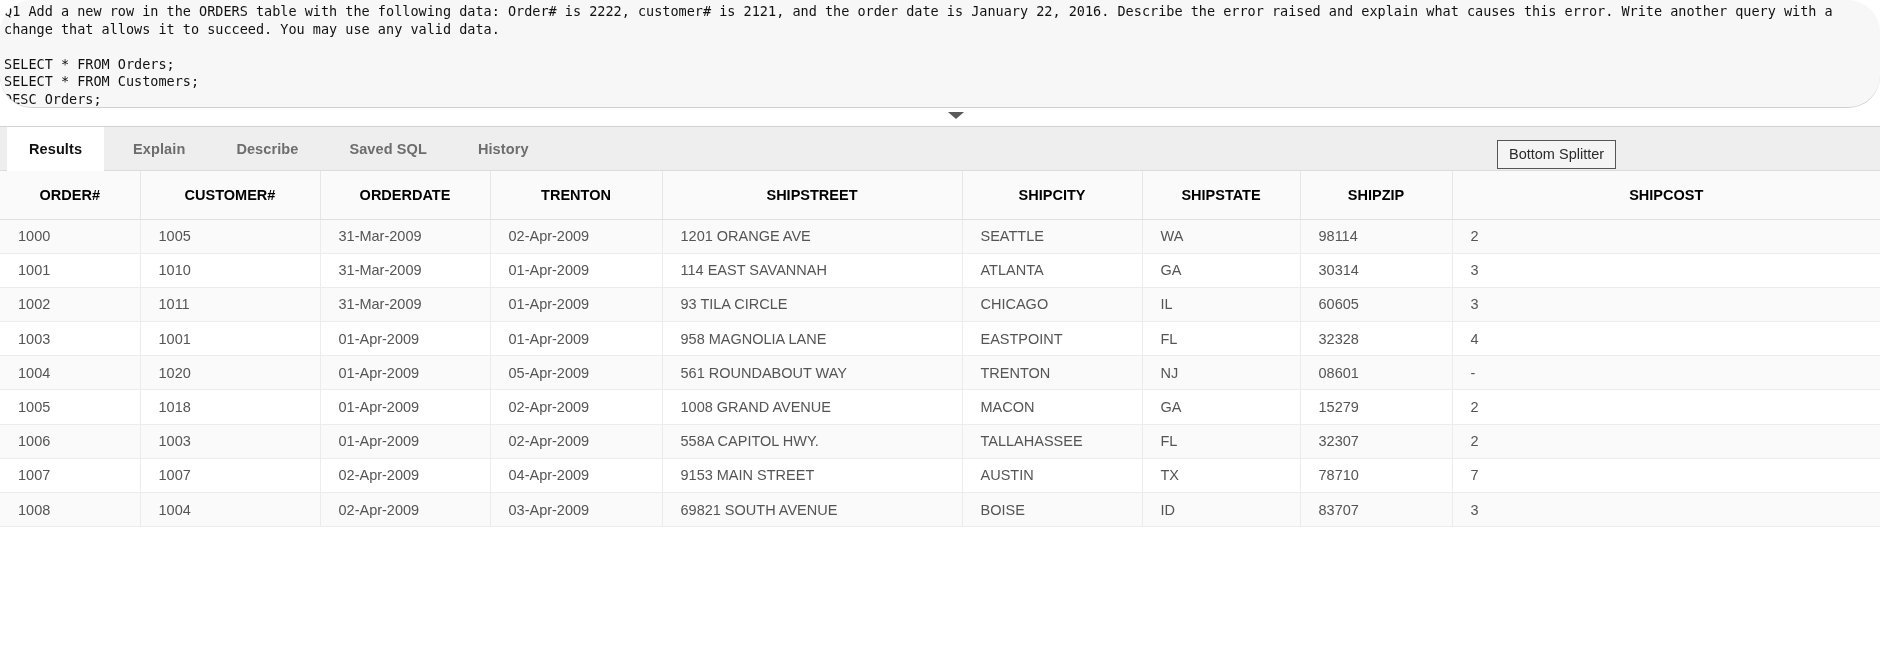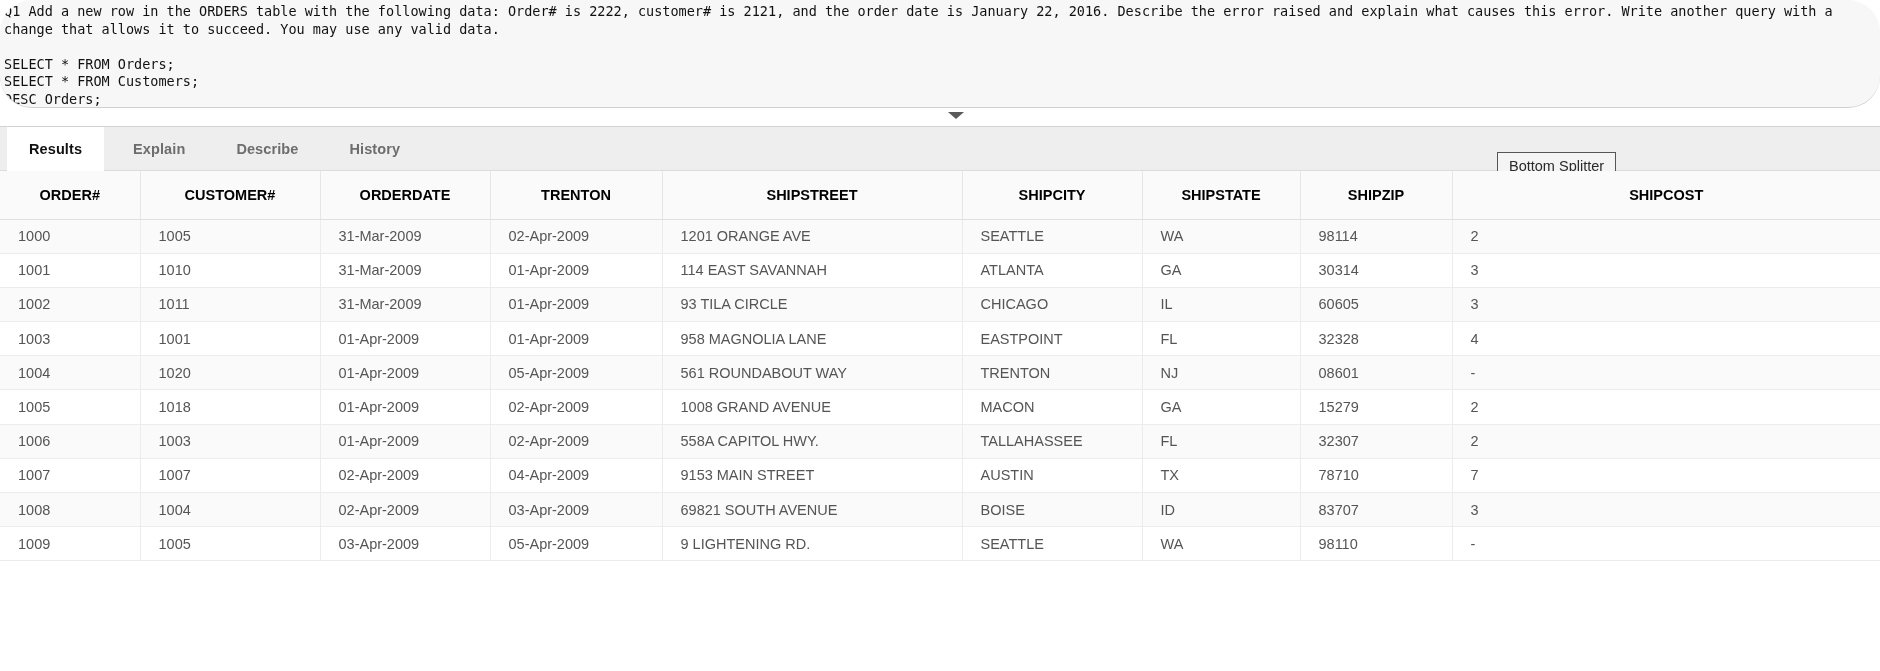--- a/index.html
+++ b/index.html
@@ -91,21 +91,21 @@
     margin-left: 7px;
   }
   .tab.active {
     background: #ffffff;
     color: #111111;
   }
 
   #bottom-splitter-tip {
     position: absolute;
     left: 1497px;
-    top: 25px;
+    top: 13px;
     padding: 5px 11px 6px 11px;
     background: #f4f4f4;
     border: 1px solid #555555;
     font-size: 14.5px;
     color: #2a2a2a;
     font-weight: normal;
     white-space: nowrap;
     box-sizing: border-box;
   }
 
@@ -183,20 +183,23 @@
 
 <div id="tab-strip">
   <div class="tab active">
     <span>Results</span>
   </div>
   <div class="tab">
     <span>Explain</span>
   </div>
   <div class="tab">
     <span>Describe</span>
+  </div>
+  <div class="tab">
+    <span>Saved SQL</span>
   </div>
   <div class="tab">
     <span>History</span>
   </div>
 
   <div id="bottom-splitter-tip">Bottom Splitter</div>
 </div>
 
 <div id="results-region">
   <table class="results-grid">
@@ -317,26 +320,15 @@
           <td>1008</td>
           <td>1004</td>
           <td>02-Apr-2009</td>
           <td>03-Apr-2009</td>
           <td>69821 SOUTH AVENUE</td>
           <td>BOISE</td>
           <td>ID</td>
           <td>83707</td>
           <td>3</td>
         </tr>
-        <tr>
-          <td>1009</td>
-          <td>1005</td>
-          <td>03-Apr-2009</td>
-          <td>05-Apr-2009</td>
-          <td>9 LIGHTENING RD.</td>
-          <td>SEATTLE</td>
-          <td>WA</td>
-          <td>98110</td>
-          <td>-</td>
-        </tr>
       </tbody>
   </table>
 </div>
 
 </body></html>

